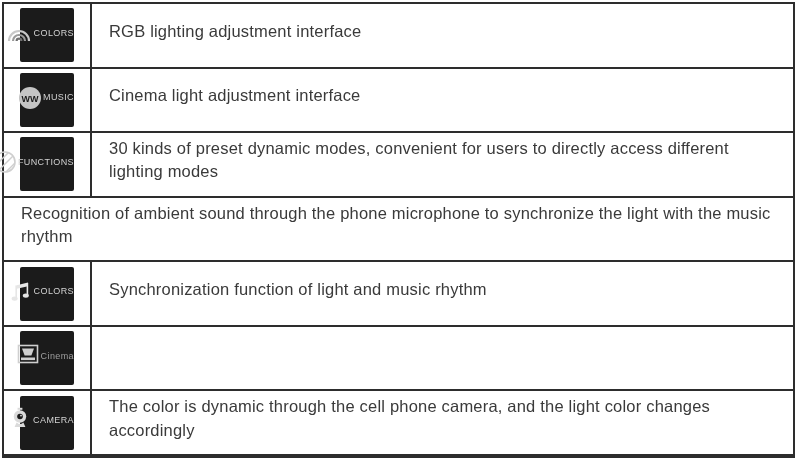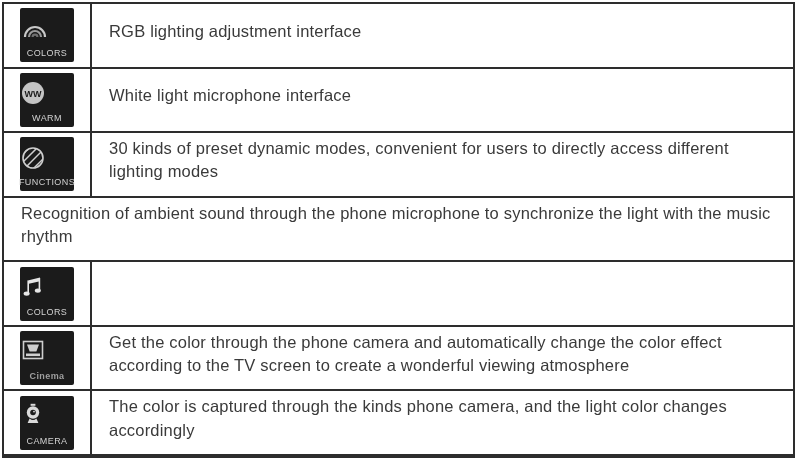--- a/index.html
+++ b/index.html
@@ -51,41 +51,40 @@
     font-size: 16.5px;
     line-height: 1.42;
     letter-spacing: 0.2px;
   }
   .app-icon {
     width: 54px;
     height: 54px;
     background: #1b1b1b;
     border-radius: 2px;
     display: flex;
-    flex-direction: column;
     align-items: center;
     justify-content: flex-end;
     padding-bottom: 4px;
     box-sizing: border-box;
   }
   .app-icon .glyph {
     flex: 1;
     display: flex;
     align-items: center;
     justify-content: flex-start;
     width: 100%;
   }
   .app-icon .icon-label {
     color: #d2d2d2;
     font-size: 9px;
     letter-spacing: 0.4px;
     line-height: 1;
     white-space: nowrap;
   }
-  .app-icon .icon-label.dim { color: #9f9f9f; font-weight: bold; }
+  .app-icon .icon-label.dim { color: #9f9f9f; }
   svg { display: block; }
 </style>
 </head>
 <body>
 
 <div class="page">
   <div class="feature-table">
 
     <div class="row">
       <div class="icon-cell">
@@ -107,25 +106,25 @@
 
     <div class="row">
       <div class="icon-cell">
         <div class="app-icon">
           <span class="glyph">
             <svg width="26" height="26" viewBox="0 0 26 26">
               <circle cx="13" cy="13" r="11" fill="#c4c4c4"></circle>
               <text x="13" y="16.5" text-anchor="middle" font-family="Liberation Sans, sans-serif" font-size="9" font-weight="bold" fill="#1b1b1b">WW</text>
             </svg>
           </span>
-          <span class="icon-label">WARM</span>
-        </div>
-      </div>
-      <div class="desc-cell">
-        <span>White light microphone interface</span>
+          <span class="icon-label">MUSIC</span>
+        </div>
+      </div>
+      <div class="desc-cell">
+        <span>Cinema light adjustment interface</span>
       </div>
     </div>
 
     <div class="row">
       <div class="icon-cell">
         <div class="app-icon">
           <span class="glyph">
             <svg width="26" height="26" viewBox="0 0 26 26">
               <defs>
                 <clipPath id="fnClip">
@@ -165,54 +164,54 @@
                 <rect x="7.4" y="6.4" width="1.6" height="13"></rect>
                 <rect x="18.6" y="4" width="1.6" height="12.4"></rect>
                 <ellipse cx="6.6" cy="19.6" rx="3" ry="2.2"></ellipse>
                 <ellipse cx="17.8" cy="16.6" rx="3" ry="2.2"></ellipse>
               </g>
             </svg>
           </span>
           <span class="icon-label">COLORS</span>
         </div>
       </div>
+      <div class="desc-cell">
+        <span>Synchronization function of light and music rhythm</span>
+      </div>
     </div>
 
     <div class="row">
       <div class="icon-cell">
         <div class="app-icon">
           <span class="glyph">
             <svg width="26" height="26" viewBox="0 0 26 26">
               <rect x="3.5" y="2.5" width="19" height="17" fill="none" stroke="#cfcfcf" stroke-width="1.6"></rect>
               <path d="M7 5.5 L19 5.5 L16.4 12.5 L9.6 12.5 Z" fill="#cfcfcf"></path>
               <rect x="6" y="14.5" width="14" height="2.6" fill="#cfcfcf"></rect>
             </svg>
           </span>
           <span class="icon-label dim">Cinema</span>
         </div>
-      </div>
-      <div class="desc-cell">
-        <span>Get the color through the phone camera and automatically change the color effect according to the TV screen to create a wonderful viewing atmosphere</span>
       </div>
     </div>
 
     <div class="row">
       <div class="icon-cell">
         <div class="app-icon">
           <span class="glyph">
             <svg width="26" height="27" viewBox="0 0 26 27">
               <rect x="10.6" y="0.8" width="4.8" height="2" fill="#dadada"></rect>
               <circle cx="13" cy="9.5" r="6.2" fill="#dadada"></circle>
               <circle cx="13" cy="9.5" r="2.8" fill="#1b1b1b"></circle>
               <circle cx="14" cy="8.6" r="0.9" fill="#dadada"></circle>
               <path d="M9.6 15.5 Q13 18.6 16.4 15.5 L18.4 20 L7.6 20 Z" fill="#dadada"></path>
             </svg>
           </span>
           <span class="icon-label">CAMERA</span>
         </div>
       </div>
       <div class="desc-cell">
-        <span>The color is captured through the kinds phone camera, and the light color changes accordingly</span>
+        <span>The color is dynamic through the cell phone camera, and the light color changes accordingly</span>
       </div>
     </div>
 
   </div>
 </div>
 
 </body></html>

